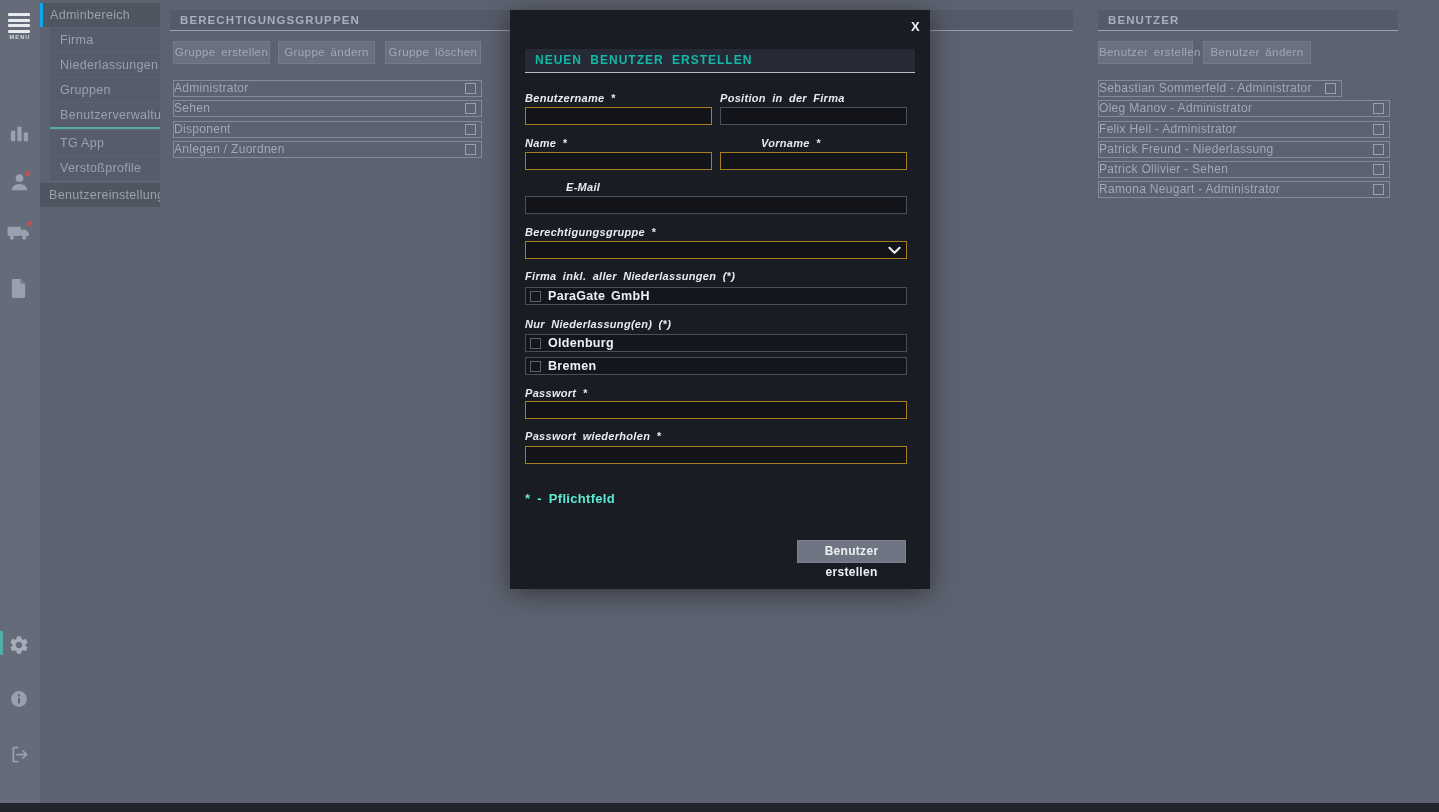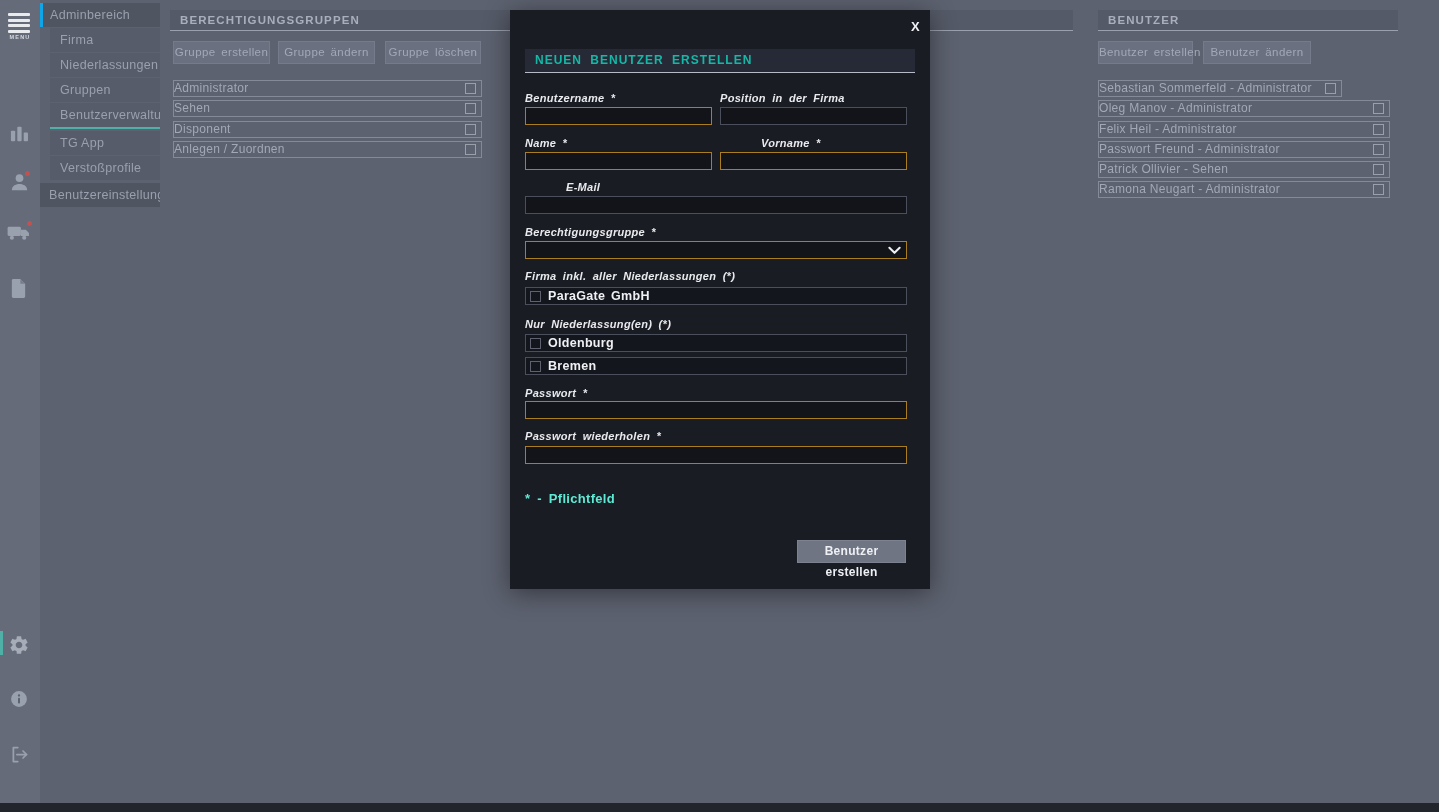--- a/index.html
+++ b/index.html
@@ -208,21 +208,21 @@
     </div>
     <div class="list-row" style="left:1098px;top:100px;width:292px;">
       <span>Oleg Manov - Administrator</span>
       <span class="cb"></span>
     </div>
     <div class="list-row" style="left:1098px;top:121px;width:292px;">
       <span>Felix Heil - Administrator</span>
       <span class="cb"></span>
     </div>
     <div class="list-row" style="left:1098px;top:141px;width:292px;">
-      <span>Passwort Freund - Administrator</span>
+      <span>Patrick Freund - Niederlassung</span>
       <span class="cb"></span>
     </div>
     <div class="list-row" style="left:1098px;top:161px;width:292px;">
       <span>Patrick Ollivier - Sehen</span>
       <span class="cb"></span>
     </div>
     <div class="list-row" style="left:1098px;top:181px;width:292px;">
       <span>Ramona Neugart - Administrator</span>
       <span class="cb"></span>
     </div>

